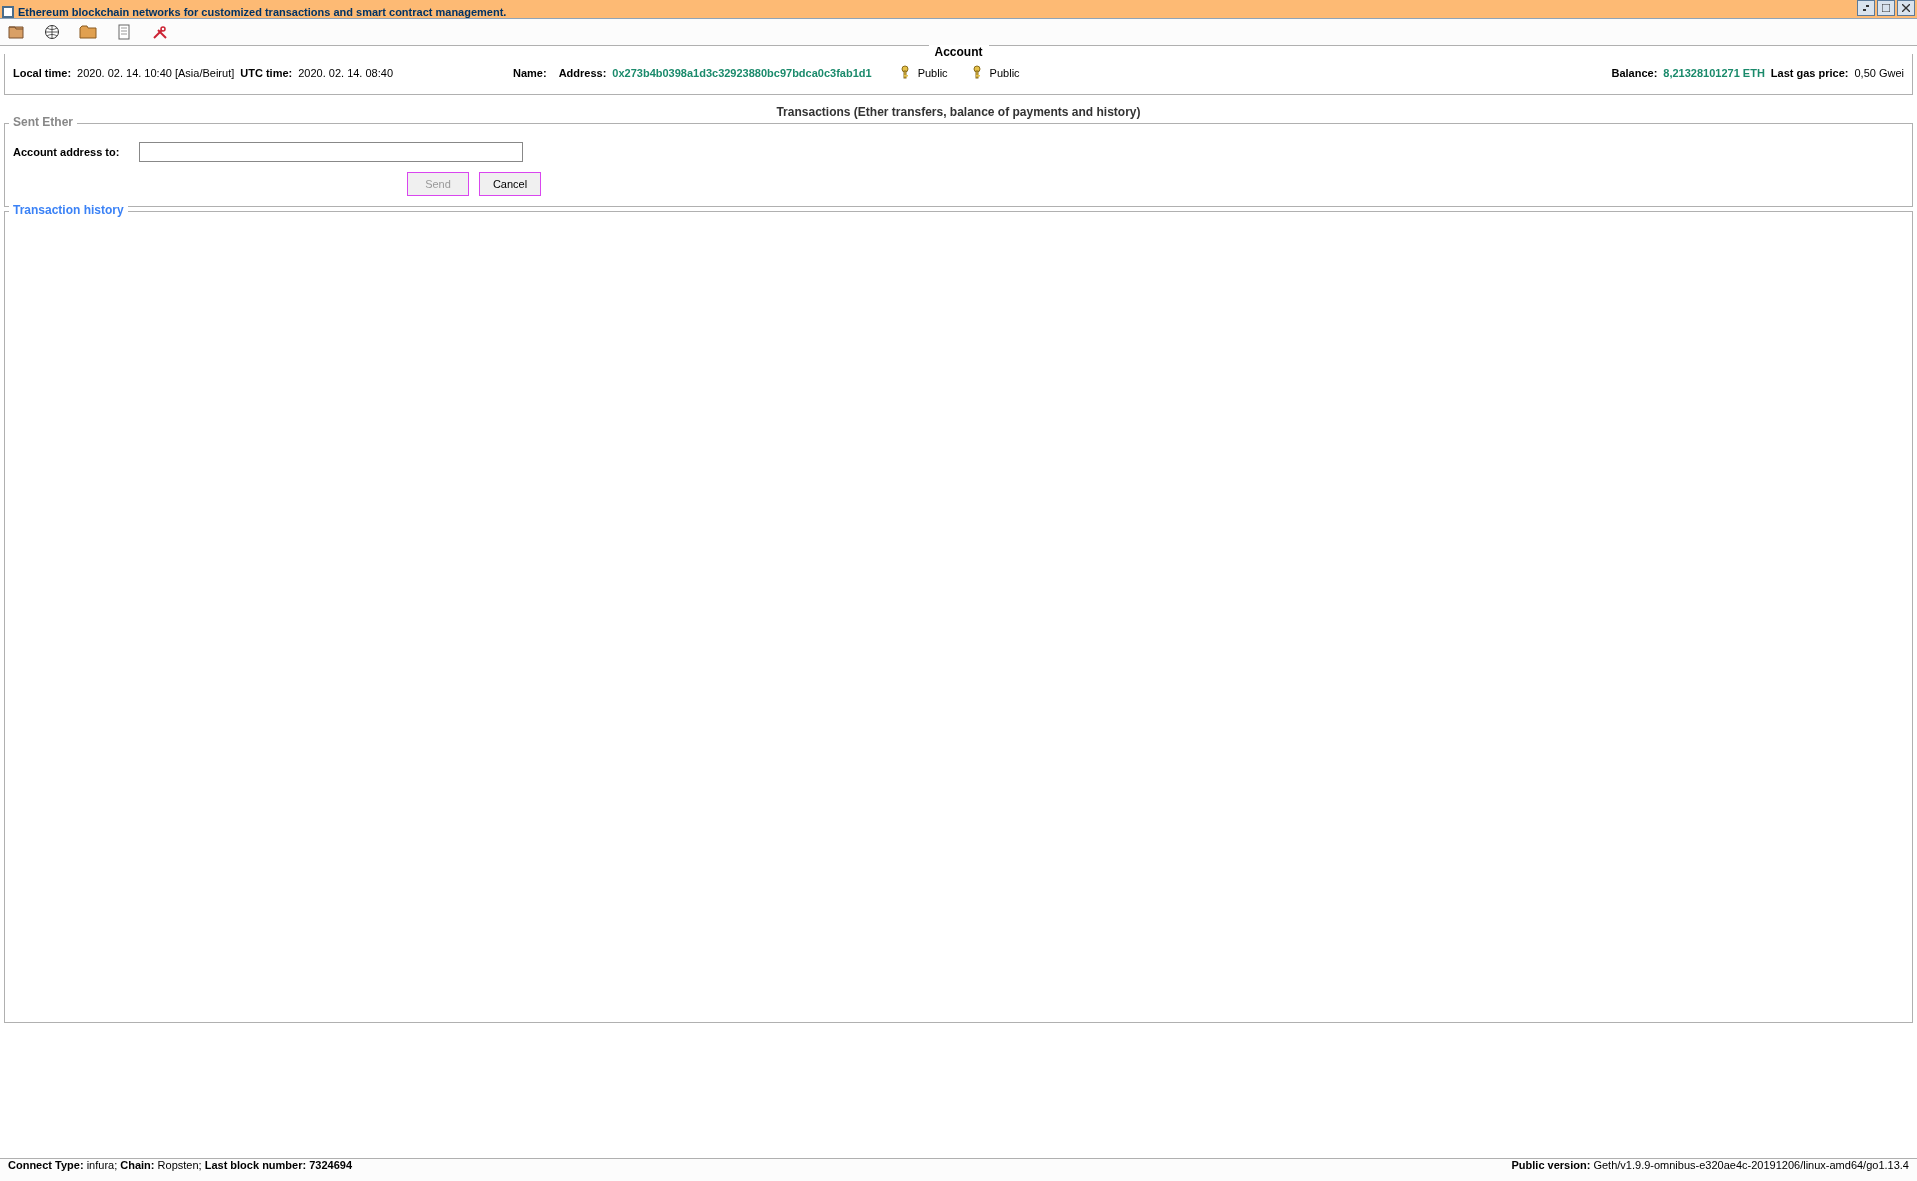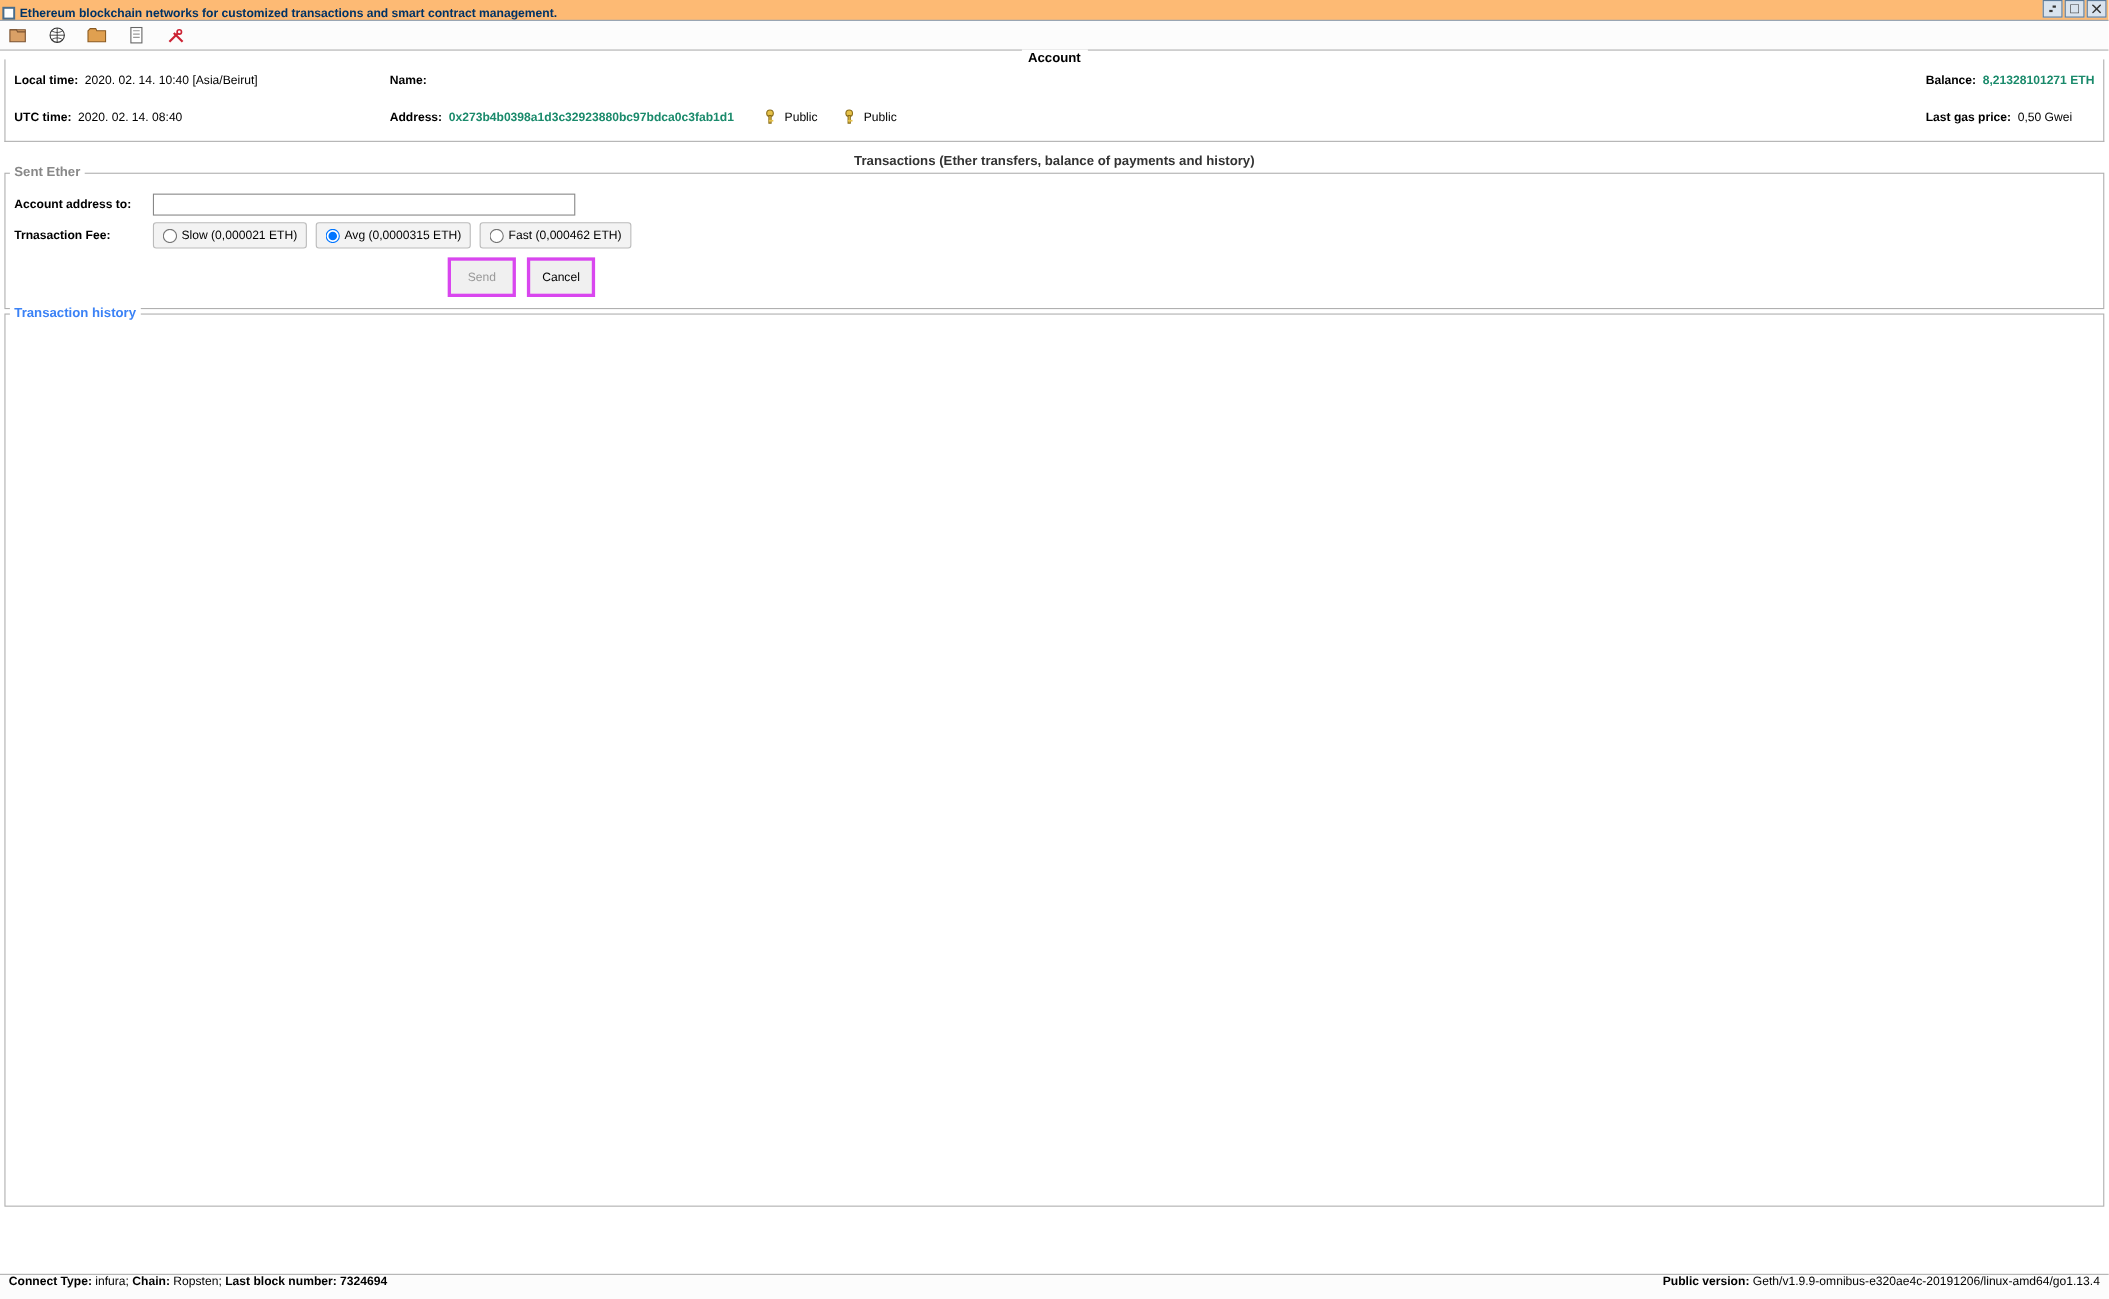--- a/index.html
+++ b/index.html
@@ -6,40 +6,40 @@
   .titlebar{height:18px;background:#fdba74;border-bottom:1px solid #8fa4b8;display:flex;align-items:flex-end;padding:0 2px;position:relative}
   .titlebar .tb-icon{width:12px;height:12px;margin-right:4px;display:inline-flex;align-items:center;justify-content:center}
   .titlebar .title-text{font-weight:bold;color:#003366}
   .win-controls{position:absolute;right:2px;top:0;display:flex;gap:2px}
   .win-btn{width:16px;height:14px;border:1px solid #5c7a99;background:#d9e3ee;display:flex;align-items:center;justify-content:center;font-size:9px;cursor:default}
   .toolbar{height:26px;border-bottom:1px solid #b0b0b0;display:flex;align-items:center;padding:0 6px;gap:16px;background:#fcfcfc}
   .tb-btn{width:20px;height:20px;display:flex;align-items:center;justify-content:center;cursor:default}
   .account-fs{border:1px solid #b0b0b0;border-top:none;position:relative;margin:8px 4px 0 4px;padding:10px 8px 12px 8px}
   .account-fs .legend{position:absolute;top:-9px;left:50%;transform:translateX(-50%);background:#fff;padding:0 6px;font-weight:bold;font-size:12px}
   .acct-grid{display:flex;justify-content:space-between;align-items:flex-start}
-  .acct-col{display:flex;flex-direction:column;gap:16px}
+  .acct-col{display:flex;flex-direction:row;gap:6px}
   .acct-row{display:flex;align-items:center;gap:6px;height:18px}
   .lbl{font-weight:bold}
   .addr{color:#1a8a6b;font-weight:bold}
   .bal{color:#1a8a6b;font-weight:bold}
   .key-icon{display:inline-block;width:14px;text-align:center}
   .section-title{text-align:center;font-weight:bold;font-size:12px;margin:10px 0 4px 0;color:#333}
   .trans-fs{border:1px solid #b0b0b0;margin:0 4px;position:relative}
   .sent-legend{position:absolute;top:-9px;left:4px;background:#fff;padding:0 4px;font-weight:bold;color:#888;font-size:12px}
   .form{padding:14px 8px 10px 8px}
   .form-row{display:flex;align-items:center;height:28px}
   .form-lbl{width:126px;font-weight:bold}
   .txt{border:1px solid #888;height:18px;background:#fff;padding:0 2px;font-family:inherit;font-size:11px}
   .txt1{width:378px}
   .txt2{width:196px}
   .fee-group{display:flex;gap:8px}
   .fee-opt{display:flex;align-items:center;gap:4px;border:1px solid #bbb;background:#f3f3f3;border-radius:3px;padding:2px 8px;height:18px}
   .fee-opt input{margin:0}
   .btn-row{display:flex;gap:10px;margin-top:6px;margin-left:394px}
-  .btn{min-width:62px;height:36px;border:3px solid #d946ef;background:#f0f0f0;font-family:inherit;font-size:11px;cursor:default}
+  .btn{min-width:62px;height:24px;border:1px solid #d946ef;background:#f0f0f0;font-family:inherit;font-size:11px;cursor:default}
   .btn:disabled{color:#999}
   .hist-fs{border:1px solid #b0b0b0;margin:4px 4px 0 4px;position:relative;height:810px}
   .hist-legend{position:absolute;top:-9px;left:4px;background:#fff;padding:0 4px;font-weight:bold;color:#3b82f6;font-size:12px}
   .statusbar{position:absolute;bottom:0;left:0;right:0;height:22px;border-top:1px solid #b0b0b0;display:flex;justify-content:space-between;padding:0 8px;font-size:11px;background:#fcfcfc}
   .st-left,.st-right{white-space:nowrap}
   .st-left span,.st-right span{font-weight:normal}
   .st-bold{font-weight:bold !important}
 </style>
 </head>
 <body>
@@ -164,37 +164,20 @@
 
 <div class="section-title">Transactions (Ether transfers, balance of payments and history)</div>
 
 <div class="trans-fs">
   <div class="sent-legend">Sent Ether</div>
   <div class="form">
     <div class="form-row">
       <span class="form-lbl">Account address to:</span>
       <input type="text" class="txt txt1" value="" style="">
     </div>
-    <div class="form-row">
-      <span class="form-lbl">Trnasaction Fee:</span>
-      <div class="fee-group">
-        <label class="fee-opt">
-          <input type="radio" name="fee" style="">
-          <span>Slow (0,000021 ETH)</span>
-        </label>
-        <label class="fee-opt">
-          <input type="radio" name="fee" checked="" style="">
-          <span>Avg (0,0000315 ETH)</span>
-        </label>
-        <label class="fee-opt">
-          <input type="radio" name="fee" style="">
-          <span>Fast (0,000462 ETH)</span>
-        </label>
-      </div>
-    </div>
     <div class="btn-row">
       <button class="btn" disabled="">Send</button>
       <button class="btn">Cancel</button>
     </div>
   </div>
 </div>
 
 <div class="hist-fs">
   <div class="hist-legend">Transaction history</div>
 </div>

